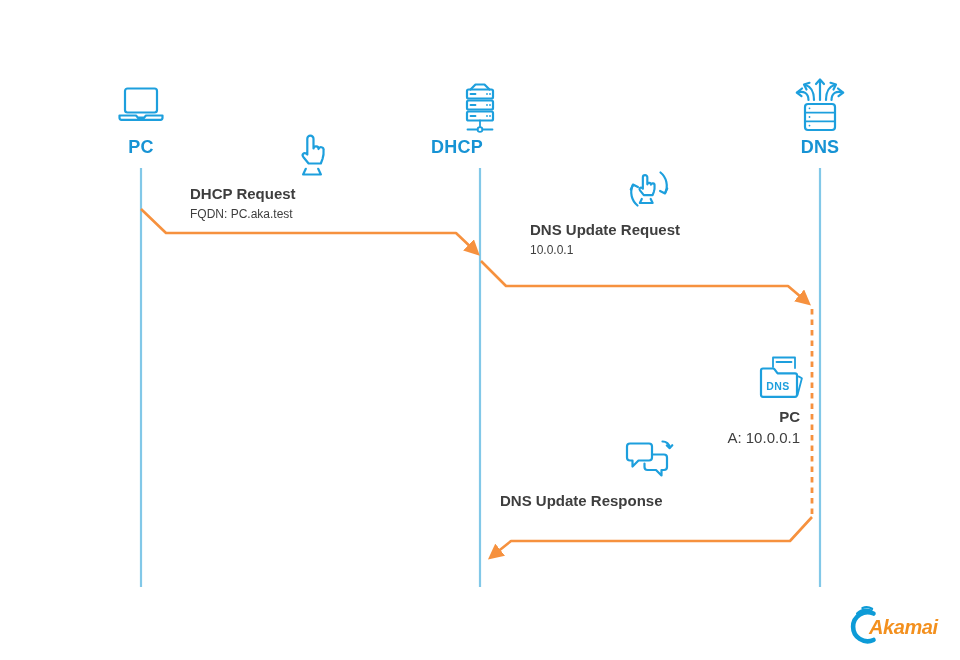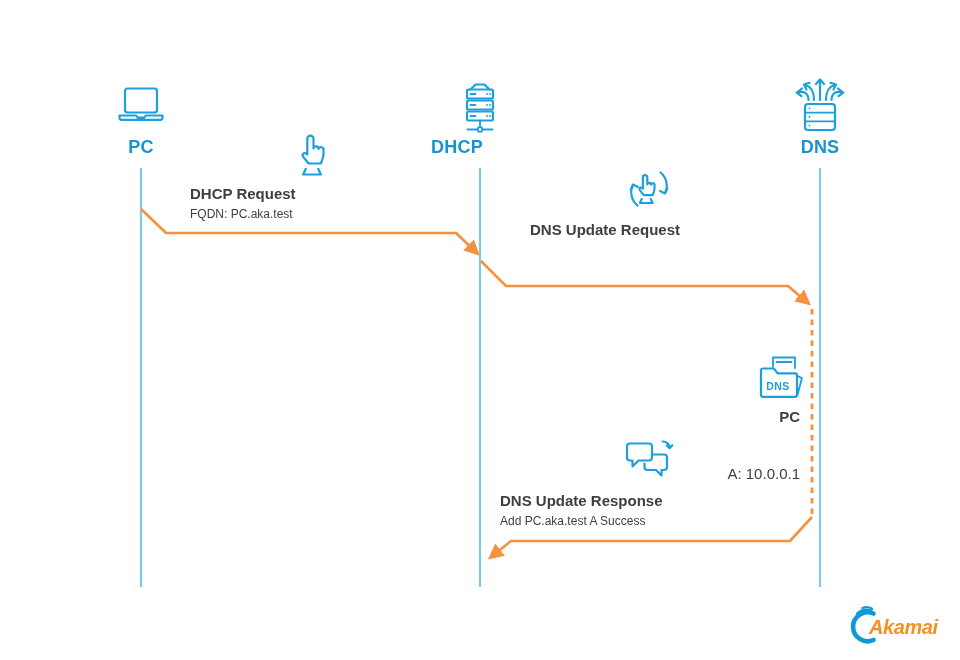--- a/index.html
+++ b/index.html
@@ -11,21 +11,21 @@
   .actor-label{
     position:absolute;transform:translateX(-50%);
     font-size:18px;font-weight:700;color:var(--label-blue,#1793d4);
     white-space:nowrap;letter-spacing:.2px;
   }
   .msg{position:absolute;text-align:left;line-height:21px;white-space:nowrap;}
   .msg .msg-title{font-size:15px;font-weight:700;color:var(--text-dark,#3e3e3e);}
   .msg .msg-sub{font-size:12px;color:var(--text-dark,#3e3e3e);}
   .record{position:absolute;text-align:right;line-height:21px;white-space:nowrap;}
   .record .msg-title{font-size:15px;font-weight:700;color:var(--text-dark,#3e3e3e);}
-  .record .msg-sub{font-size:15px;color:var(--text-dark,#3e3e3e);margin-top:36px;}
+  .record .msg-sub{font-size:15px;color:var(--text-dark,#3e3e3e);}
   .icon{position:absolute;}
   .blue-stroke{stroke:var(--icon-blue,#1d9fdd);fill:none;stroke-width:2.2;stroke-linecap:round;stroke-linejoin:round;}
   .blue-thin{stroke:var(--icon-blue,#1d9fdd);fill:none;stroke-width:1.8;stroke-linecap:round;stroke-linejoin:round;}
   .lifeline{stroke:var(--lifeline-blue,#82c8e8);stroke-width:2.2;}
   .arrow{stroke:var(--arrow-orange,#f6913e);stroke-width:2.6;fill:none;stroke-linejoin:round;}
   .activation{stroke:var(--arrow-orange,#f6913e);stroke-width:2.8;fill:none;stroke-dasharray:5.5 5;}
   .folder-text{font-size:10.5px;font-weight:700;fill:var(--icon-blue,#1d9fdd);letter-spacing:.4px;}
   .logo-text{font-size:20px;font-weight:700;font-style:italic;fill:var(--logo-orange,#f3901e);letter-spacing:-.4px;}
   .logo-stroke{stroke:var(--logo-blue,#0d9bd7);fill:none;stroke-linecap:round;}
 </style>
@@ -98,20 +98,21 @@
       <path class="blue-stroke" style="stroke-width:3" d="M12.3 24.5 V8.8 a3.1 3.1 0 0 1 6.2 0 V18.5 a2.55 2.55 0 0 1 5.05 .55 a2.55 2.55 0 0 1 5 .9 c.25 2.9 .05 5.8 -1 8.9 l-1.75 4.65 H13.6 l-5.3 -6.55 c-1.9 -2.5 .6 -4.9 3.1 -3.35 z"></path>
       <path class="blue-stroke" style="stroke-width:3" d="M10.8 38.8 l-2.7 5.7 h17.8 l-2.7 -5.7"></path>
     </g>
     <path class="blue-stroke" d="M36.5 8.5 a17 17 0 0 1 4.6 20.5"></path>
     <path class="blue-stroke" d="M43.2 24.5 l-2.2 4.9 -4.9 -2.4"></path>
     <path class="blue-stroke" d="M13.5 41.5 a17 17 0 0 1 -4.6 -20.5"></path>
     <path class="blue-stroke" d="M6.8 25.5 l2.2 -4.9 4.9 2.4"></path>
   </svg>
   <div class="msg" style="left:530px;top:219px;width:240px">
     <div class="msg-title">DNS Update Request</div>
+    <div class="msg-sub">10.0.0.1</div>
   </div>
 
   <svg class="icon" style="left:756px;top:354px" width="48" height="54" viewBox="0 0 48 54">
     <path class="blue-thin" d="M17 13 V3.5 H39 V14"></path>
     <path class="blue-thin" d="M20.5 8 H35.5"></path>
     <path class="blue-stroke" d="M7 14.5 h10 a2 2 0 0 1 1.6 .8 l3 4 H39 a2 2 0 0 1 2 2 v19.5 a2 2 0 0 1 -2 2 H7 a2 2 0 0 1 -2 -2 V16.5 a2 2 0 0 1 2 -2 z"></path>
     <path class="blue-thin" d="M41.5 41 l4.4 -16.8 -3.4 -1.8"></path>
     <text class="folder-text" x="22" y="36" text-anchor="middle">DNS</text>
   </svg>
   <div class="record" style="left:650px;top:406px;width:150px">
@@ -120,21 +121,20 @@
   </div>
 
   <svg class="icon" style="left:622px;top:438px" width="56" height="48" viewBox="0 0 56 48">
     <path class="blue-stroke" d="M8 5.5 h19 a3 3 0 0 1 3 3 v11 a3 3 0 0 1 -3 3 H16.5 l-6 6 v-6 H8 a3 3 0 0 1 -3 -3 v-11 a3 3 0 0 1 3 -3 z"></path>
     <path class="blue-stroke" d="M30 16.5 h12 a3 3 0 0 1 3 3 v9.5 a3 3 0 0 1 -3 3 h-2.5 v5.5 l-5.5 -5.5 h-8.5 a3 3 0 0 1 -3 -3 v-3.5"></path>
     <path class="blue-stroke" d="M40.5 3.5 a7 7 0 0 1 7.2 6.2"></path>
     <path class="blue-stroke" d="M44.8 7.5 l2.9 2.6 2.6 -2.9"></path>
   </svg>
   <div class="msg" style="left:500px;top:490px;width:300px">
     <div class="msg-title">DNS Update Response</div>
-    <div class="msg-sub">Add PC.aka.test A Success</div>
   </div>
 
   <svg class="icon" style="left:845px;top:600px" width="108" height="50" viewBox="0 0 108 50">
     <path class="logo-stroke" style="stroke-width:4.6" d="M28.5 13.5 A14.5 14.5 0 1 0 28.5 40"></path>
     <path class="logo-stroke" style="stroke-width:3" d="M12.5 13.5 a13 13 0 0 1 13.5 -2.5"></path>
     <path class="logo-stroke" style="stroke-width:2.4" d="M17.5 8 a10.5 10.5 0 0 1 9.5 .8"></path>
     <text class="logo-text" x="24" y="34">Akamai</text>
   </svg>
 
 </div>

